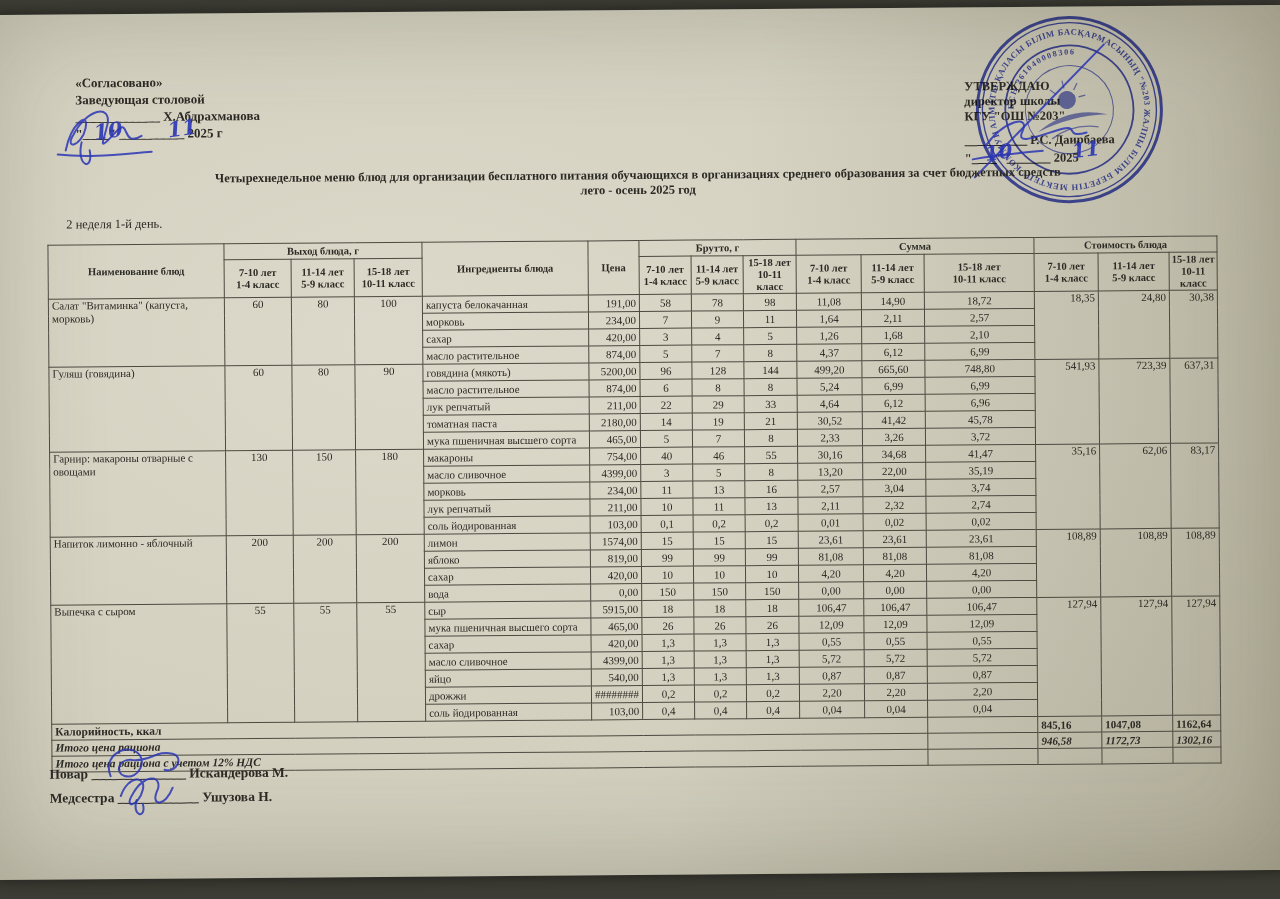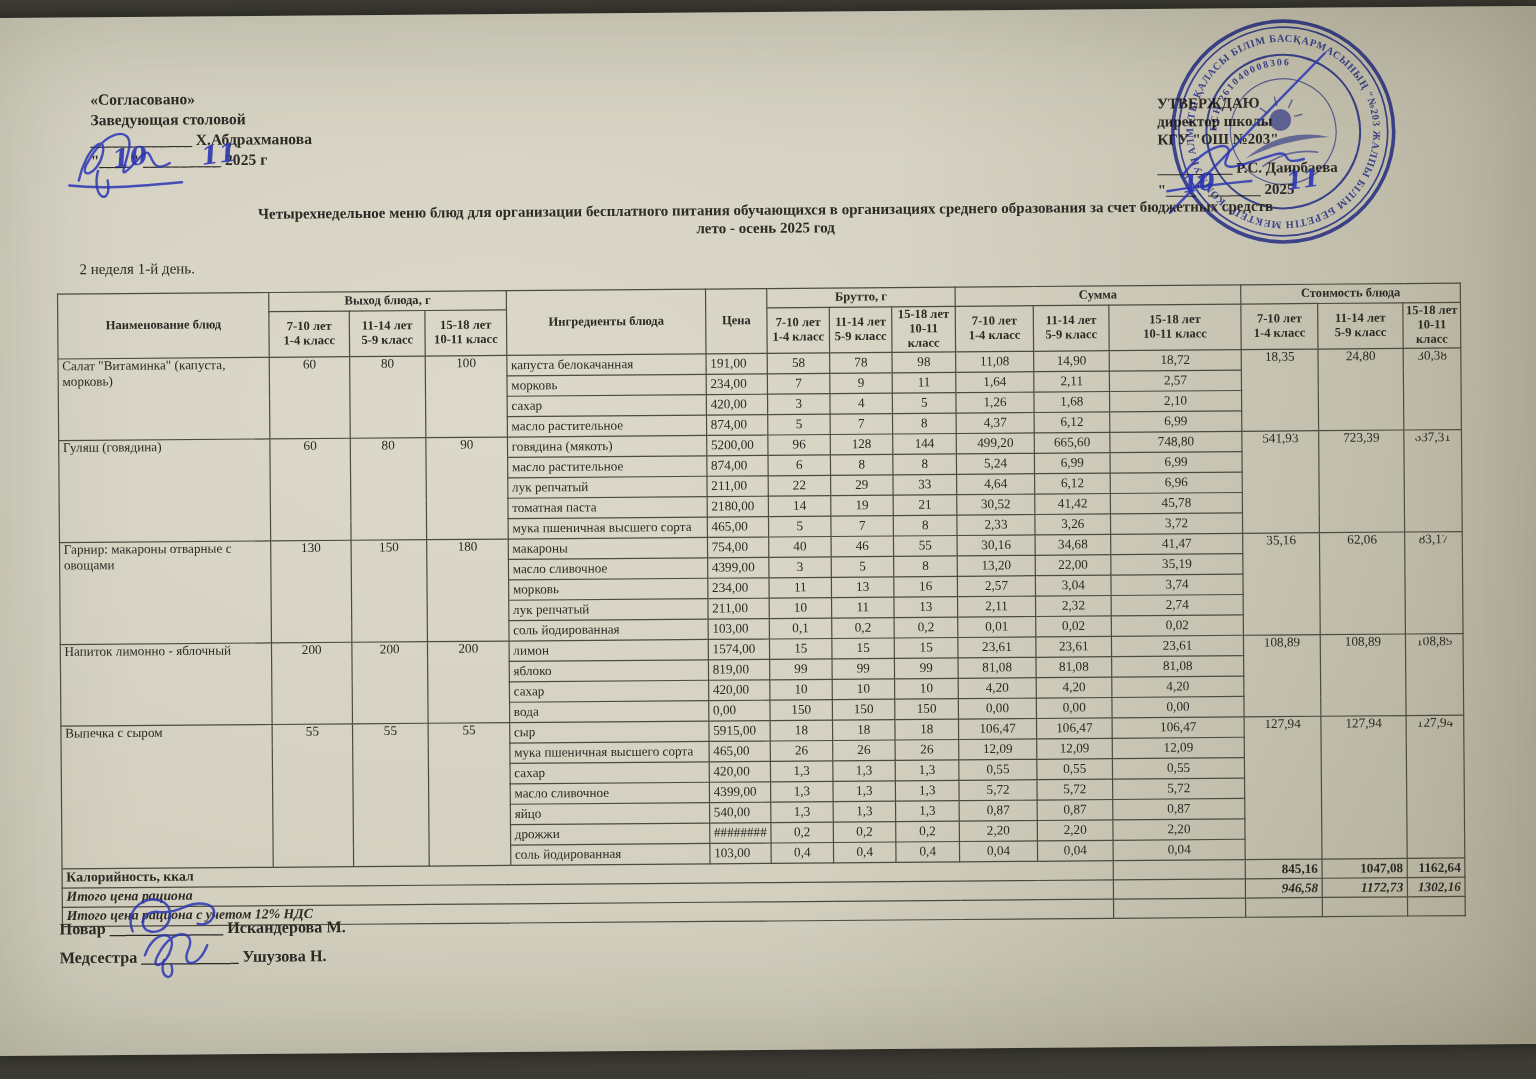--- a/index.html
+++ b/index.html
@@ -32,26 +32,26 @@
   }
   table.menu th, table.menu td{
     border:1px solid #4d4a40;padding:0 3px;overflow:hidden;
   }
   table.menu th{font-weight:bold;text-align:center;font-size:10.5px;padding:1px 2px;}
   .age-l2{font-weight:bold;}
   tr.ing-row{height:17px;}
   td.dish{vertical-align:top;text-align:left;font-size:11px;padding-top:1px;}
   td.out{vertical-align:top;text-align:center;padding-top:1px;}
   td.ing{text-align:left;white-space:nowrap;}
-  td.price{text-align:left;white-space:nowrap;}
+  td.price{text-align:right;white-space:nowrap;}
   td.num{text-align:center;white-space:nowrap;}
-  td.cost{vertical-align:top;text-align:center;padding-top:1px;border-radius:27px;}
+  td.cost{vertical-align:top;text-align:right;padding-top:1px;}
   tr.sum-row{height:16px;}
   tr.sum-row td{font-weight:bold;}
-  tr.sum-row td.sv{text-align:right;white-space:nowrap;}
+  tr.sum-row td.sv{white-space:nowrap;}
   tr.sum-row.ital td{font-style:italic;}
   tr.sum-row td.lbl{text-align:left;font-size:11.5px;}
   
   .footer-line{left:55px;font-weight:bold;font-size:13.5px;}
   .hand{
     position:absolute;color:#2b36b4;font-family:"DejaVu Serif",serif;
     font-style:italic;font-weight:bold;transform:rotate(-7deg);opacity:.9;
   }
   .sig-svg{position:absolute;pointer-events:none;}
   .sig-svg path, .sig-svg line{stroke:#2b36b4;stroke-width:2;fill:none;

